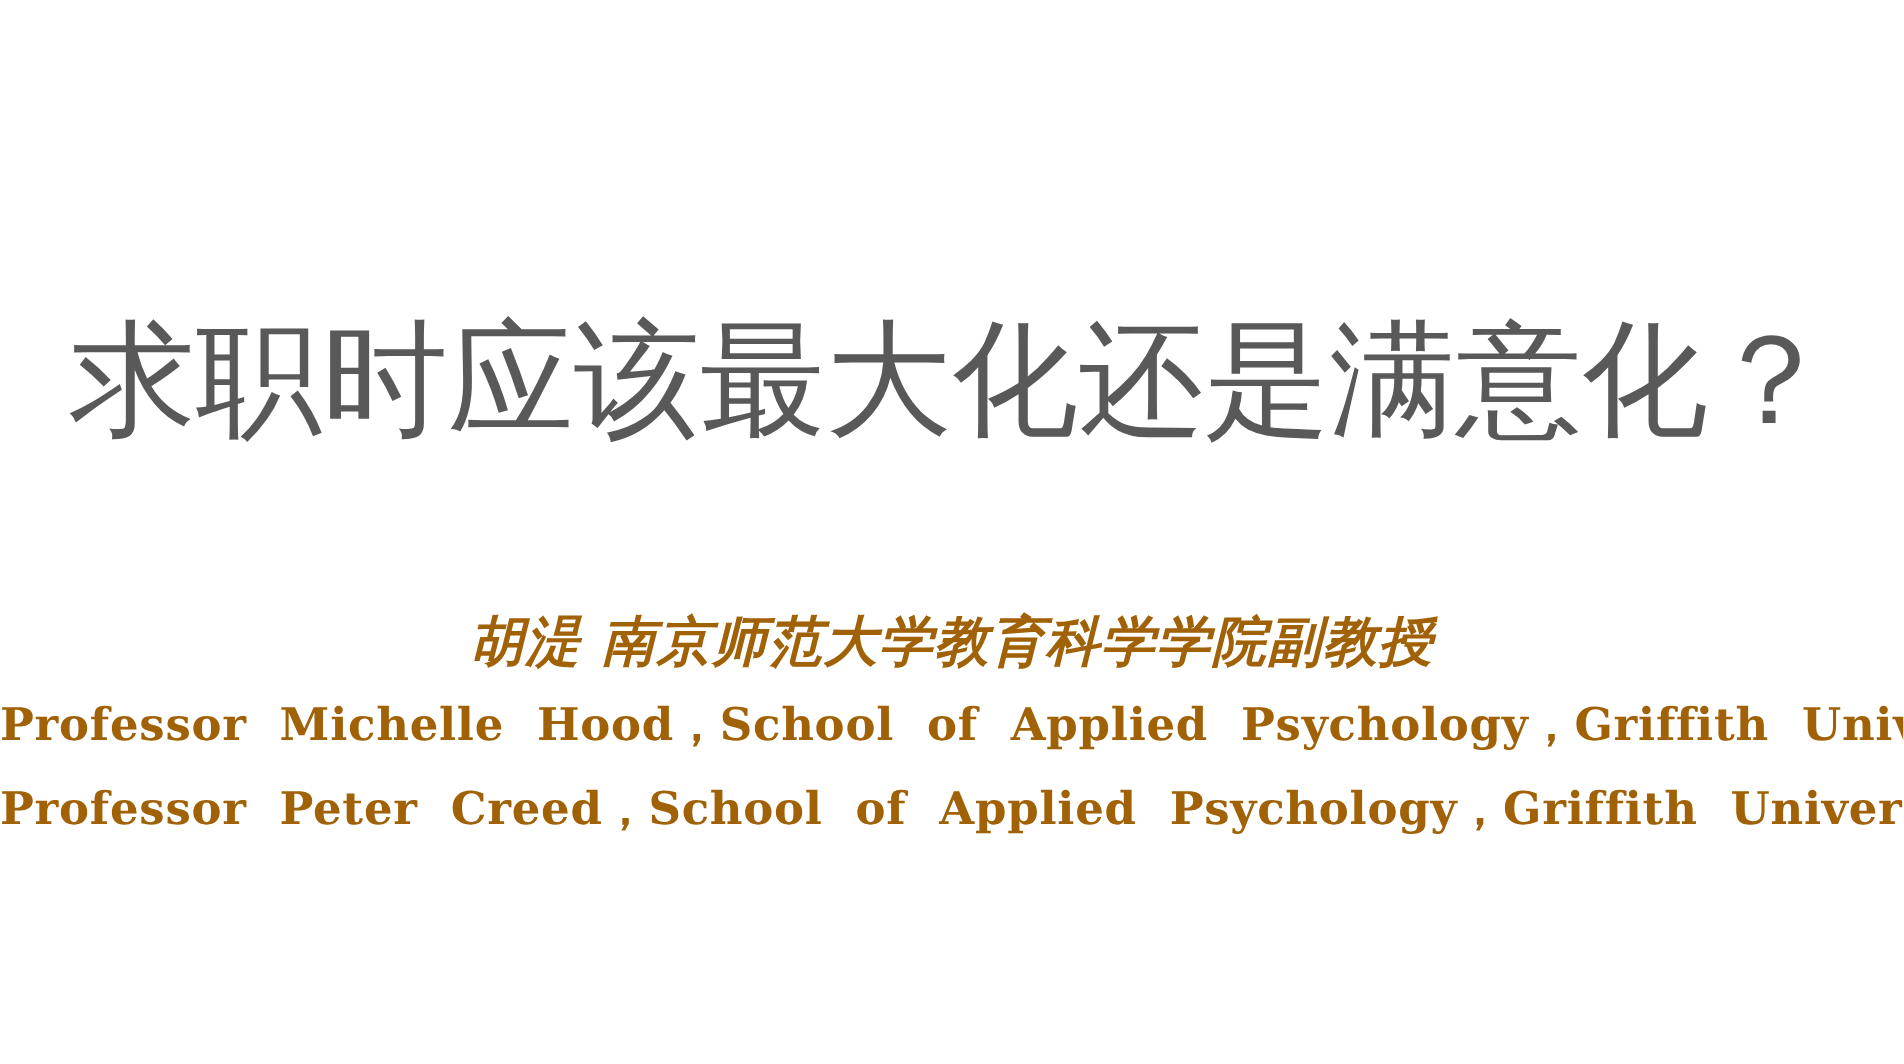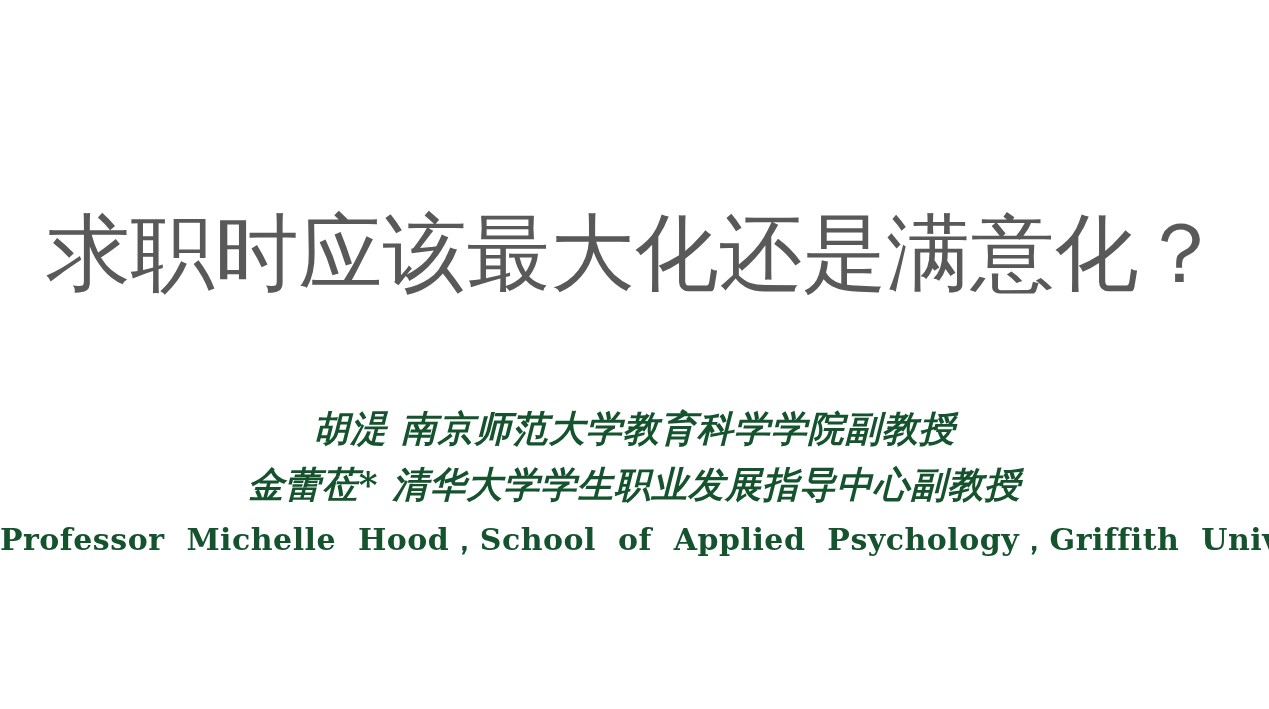--- a/index.html
+++ b/index.html
@@ -30,21 +30,21 @@
   }
   .title-line {
     display: block;
   }
   .authors-block {
     position: absolute;
     top: 400px;
     left: 0;
     width: 100%;
     text-align: center;
-    color: #14532d;
+    color: #a16207;
   }
   .author-line {
     display: block;
     white-space: nowrap;
   }
   .author-zh {
     font-size: 36px;
     line-height: 56px;
     font-style: italic;
     font-weight: bold;
@@ -63,18 +63,17 @@
 <body>
 
 <div class="slide">
 
   <h1 class="title-block">
     <span class="title-line">求职时应该最大化还是满意化？</span>
   </h1>
 
   <div class="authors-block">
     <span class="author-line author-zh">胡湜 南京师范大学教育科学学院副教授</span>
-    <span class="author-line author-zh">金蕾莅* 清华大学学生职业发展指导中心副教授</span>
     <span class="author-line author-en">Professor Michelle Hood，School of Applied Psychology，Griffith University</span>
     <span class="author-line author-en">Professor Peter Creed，School of Applied Psychology，Griffith University</span>
   </div>
 
 </div>
 
 </body></html>

